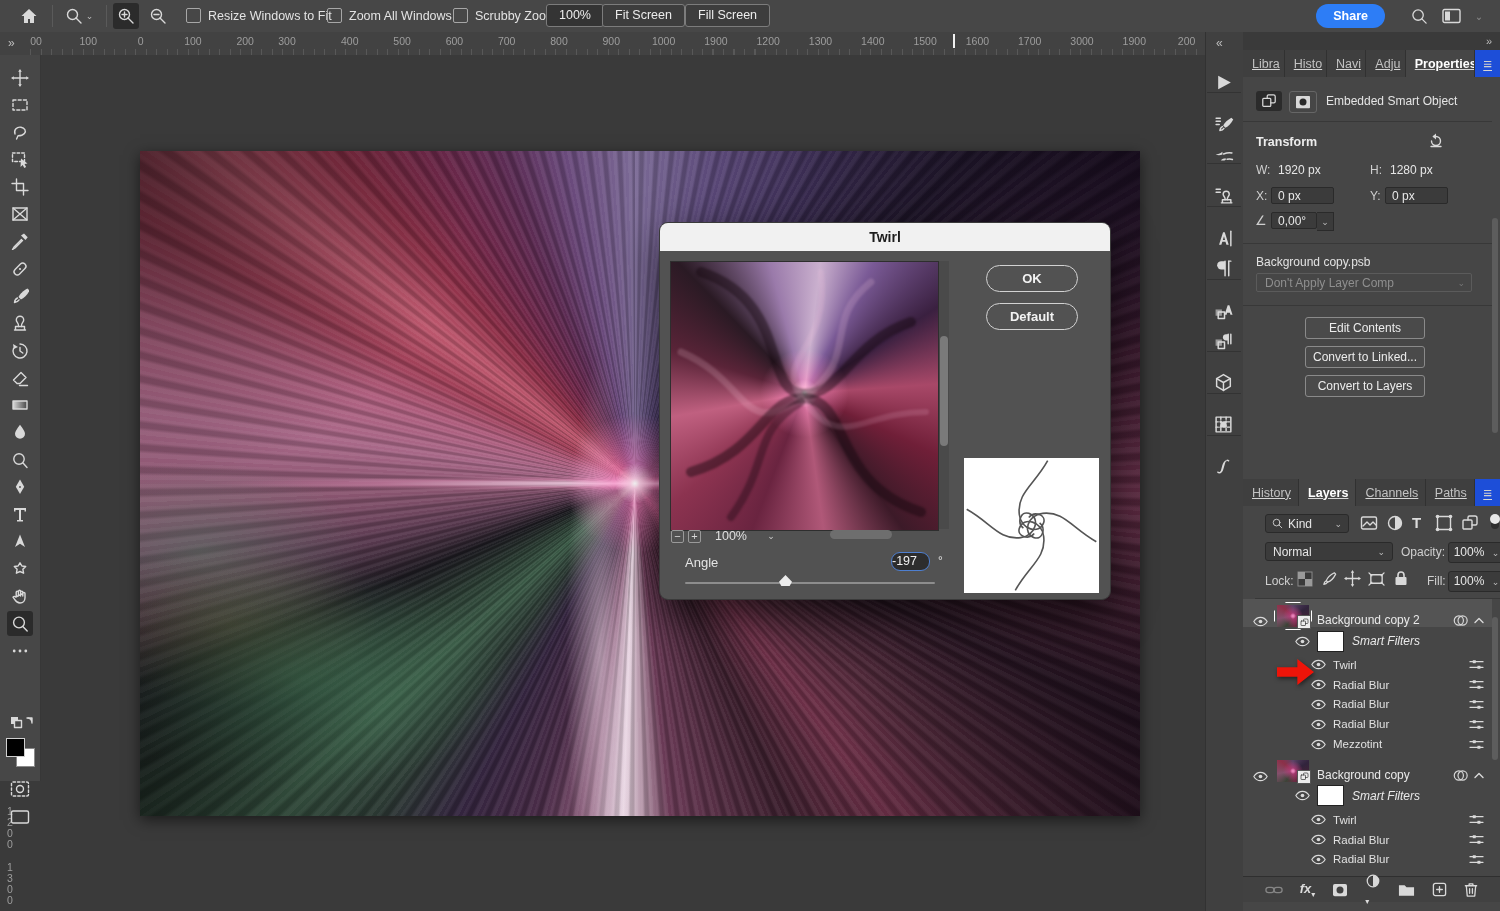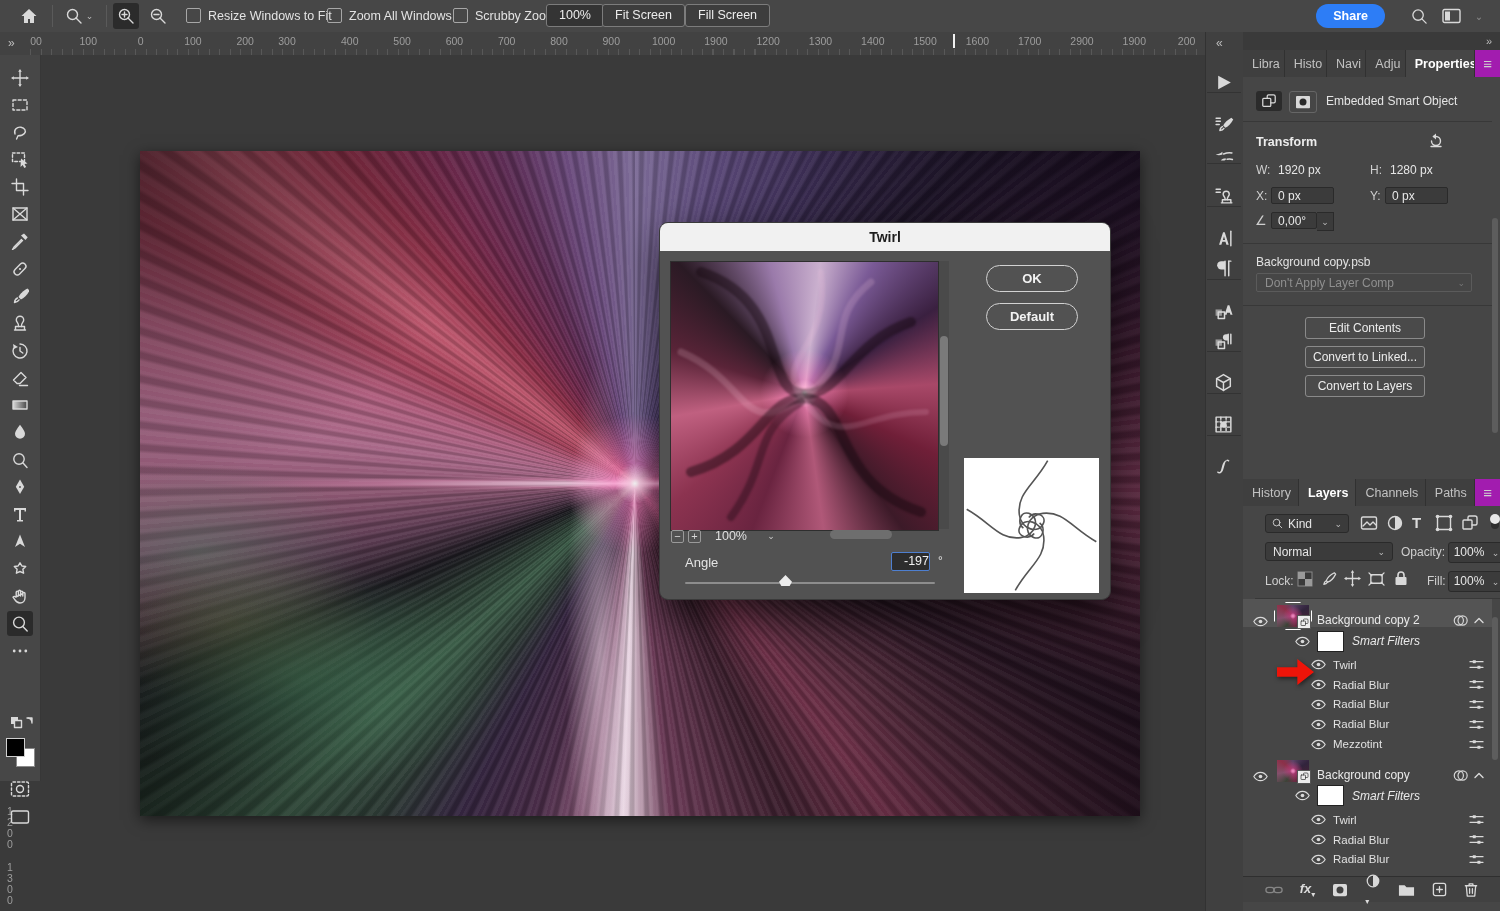--- a/index.html
+++ b/index.html
@@ -73,38 +73,38 @@
   #preview svg{filter:blur(1.2px);}
   #preview-scroll{position:absolute;left:279px;top:38px;width:10px;height:268px;background:#4a4a4a;}
   #preview-scroll .thumb{position:absolute;left:1px;top:75px;width:8px;height:110px;border-radius:4px;background:#7a7a7a;}
   .pz-btn{position:absolute;top:307px;width:13px;height:13px;border:1px solid #9a9a9a;border-radius:2px;color:#d9d9d9;
           font-size:11px;line-height:11px;text-align:center;box-sizing:border-box;}
   #preview-zoom{position:absolute;left:55px;top:306px;color:#e0e0e0;font-size:12.5px;}
   #preview-zoom-dd{position:absolute;left:102px;top:307px;width:18px;height:13px;color:#cfcfcf;font-size:9px;text-align:center;line-height:13px;}
   #hscroll-thumb{position:absolute;left:170px;top:307px;width:62px;height:9px;border-radius:5px;background:#6e6e6e;}
   #dlg-angle-label{position:absolute;left:25px;top:332px;font-size:13px;color:#e4e4e4;}
   #angle-input{position:absolute;left:231px;top:329px;width:37px;height:17px;background:#2d2d2d;border:1.5px solid #4e7fd0;
-               border-radius:2px;color:#f0f0f0;font-size:12.5px;text-align:right;line-height:17px;}
+               border-radius:9px;color:#f0f0f0;font-size:12.5px;text-align:left;line-height:17px;}
   #angle-deg{position:absolute;left:278px;top:331px;color:#e4e4e4;font-size:12px;}
   #angle-track{position:absolute;left:25px;top:359px;width:250px;height:2px;background:#8d8d8d;border-radius:1px;}
   #angle-thumb{position:absolute;left:119px;top:352px;width:13px;height:11px;background:#ececec;
                clip-path:polygon(50% 0,100% 62%,82% 100%,18% 100%,0 62%);}
   .dlg-btn{position:absolute;left:326px;width:92px;height:27px;border:1.5px solid #d2d2d2;border-radius:14px;
            color:#f2f2f2;font-size:13px;font-weight:bold;text-align:center;line-height:25px;box-sizing:border-box;}
   #twirl-thumb{position:absolute;left:304px;top:235px;width:135px;height:135px;background:#fff;}
   
   #dockstrip{left:1205px;top:32px;width:38px;height:879px;background:#404040;border-left:1px solid #323232;}
   #dock-collapse{position:absolute;left:1216px;top:36px;color:#bdbdbd;font-size:12px;}
   .dock-ic{position:absolute;left:1212px;width:24px;height:24px;display:flex;align-items:center;justify-content:center;color:#dcdcdc;}
   .dock-sep{position:absolute;left:1207px;width:34px;height:1px;background:#333;}
   
   #panels{left:1243px;top:32px;width:257px;height:879px;background:#464646;}
   #panel-top{position:absolute;left:0;top:0;width:257px;height:18px;background:#3a3a3a;}
   #panels-collapse{position:absolute;right:8px;top:3px;color:#bdbdbd;font-size:11px;}
-  .tabrow{position:absolute;left:0;width:257px;height:27px;background:#a21caf;display:flex;align-items:stretch;}
+  .tabrow{position:absolute;left:0;width:257px;height:27px;background:#1d4ed8;display:flex;align-items:stretch;text-decoration:underline;}
   .tab{padding:0 9px;display:flex;align-items:center;color:#c2c2c2;font-size:12.5px;background:#3f3f3f;border-right:1px solid #313131;overflow:hidden;white-space:nowrap;}
   .tab.active{background:#464646;color:#fff;font-weight:bold;}
   .menu-ic{margin-left:auto;align-self:center;color:#cfcfcf;font-size:15px;padding:0 8px;}
   .plabel{color:#cfcfcf;font-size:12px;}
   .pinput{background:#3b3b3b;border:1px solid #2a2a2a;border-radius:2px;color:#e8e8e8;font-size:12px;
           height:17px;line-height:17px;padding:0 6px;box-sizing:border-box;position:absolute;}
   .chev{color:#bdbdbd;font-size:9px;}
   .pbtn{position:absolute;left:62px;width:120px;height:22px;border:1px solid #8a8a8a;border-radius:3px;background:#4a4a4a;
         color:#ececec;font-size:12px;text-align:center;line-height:20px;box-sizing:border-box;}
   .divider{position:absolute;left:0;width:249px;height:1px;background:#383838;}
@@ -208,21 +208,21 @@
       <span class="rlabel" style="left: 559px;">800</span>
       <span class="rlabel" style="left: 611.3px;">900</span>
       <span class="rlabel" style="left: 663.6px;">1000</span>
       <span class="rlabel" style="left: 715.9px;">1900</span>
       <span class="rlabel" style="left: 768.2px;">1200</span>
       <span class="rlabel" style="left: 820.5px;">1300</span>
       <span class="rlabel" style="left: 872.8px;">1400</span>
       <span class="rlabel" style="left: 925.1px;">1500</span>
       <span class="rlabel" style="left: 977.4px;">1600</span>
       <span class="rlabel" style="left: 1029.7px;">1700</span>
-      <span class="rlabel" style="left: 1082px;">2900</span>
+      <span class="rlabel" style="left: 1082px;">3000</span>
       <span class="rlabel" style="left: 1134.3px;">1900</span>
       <span class="rlabel" style="left: 1186.6px;">200</span>
     </div>
   <div id="ruler-cursor"></div>
 </div>
 
 <div class="abs" id="pasteboard"></div>
 <div class="abs" id="pasteboard-left"></div>
 <div class="abs" id="vruler-nums">
     <div class="vnum">1

